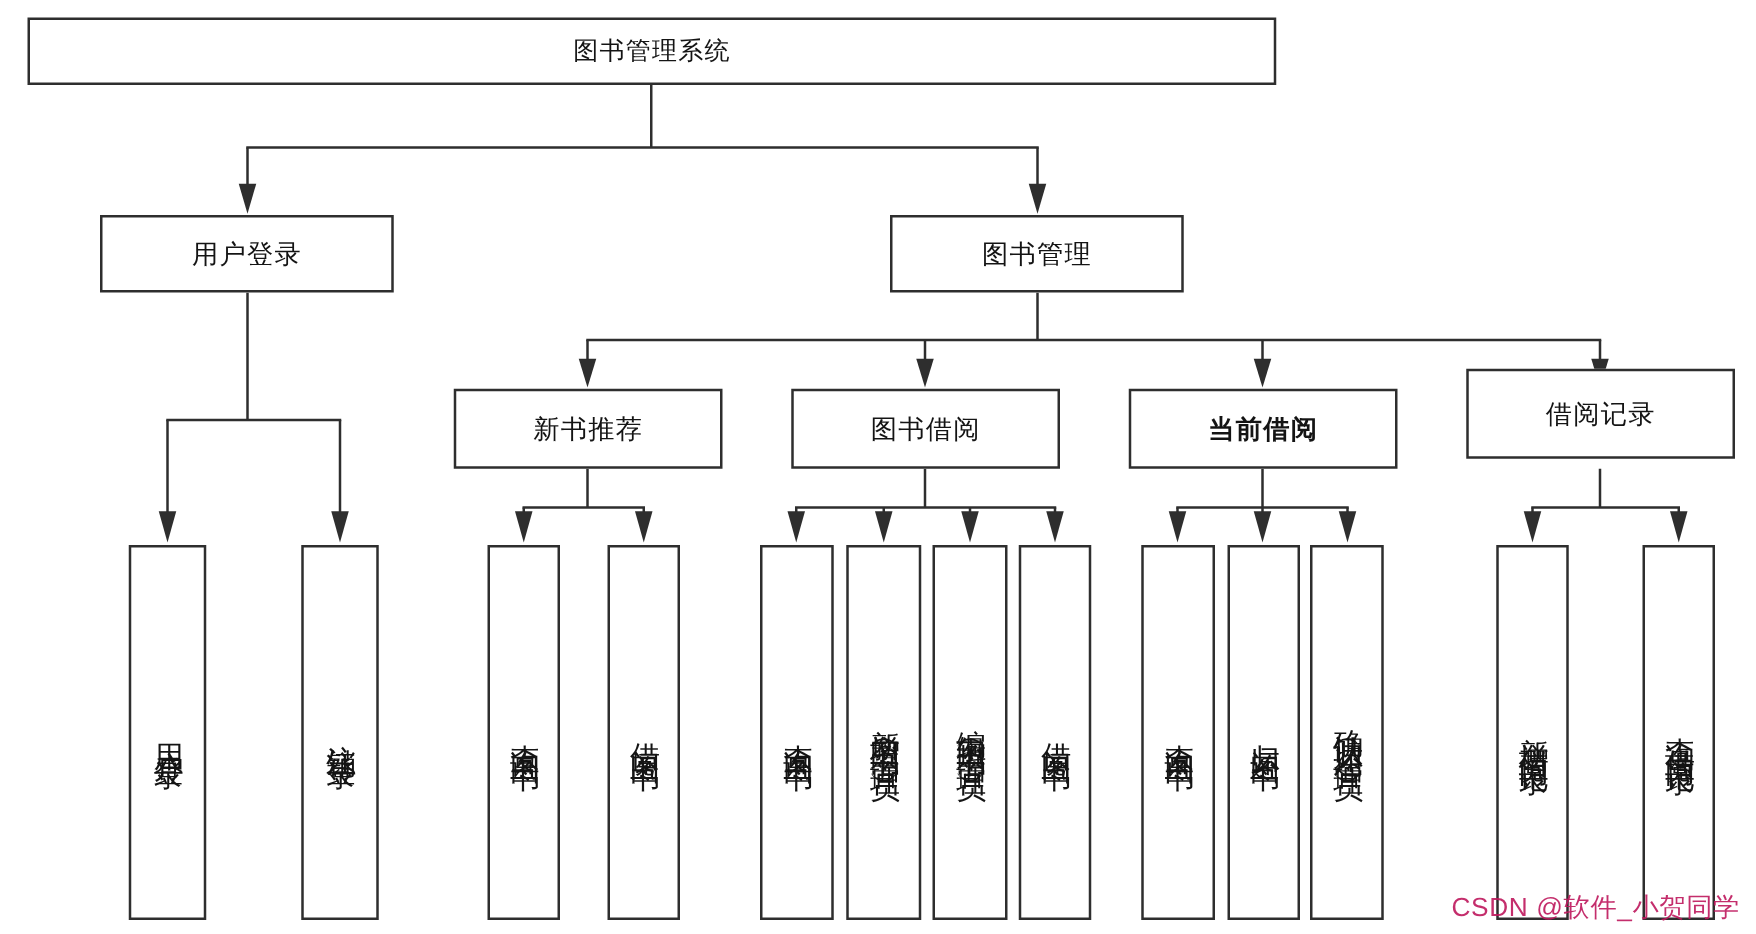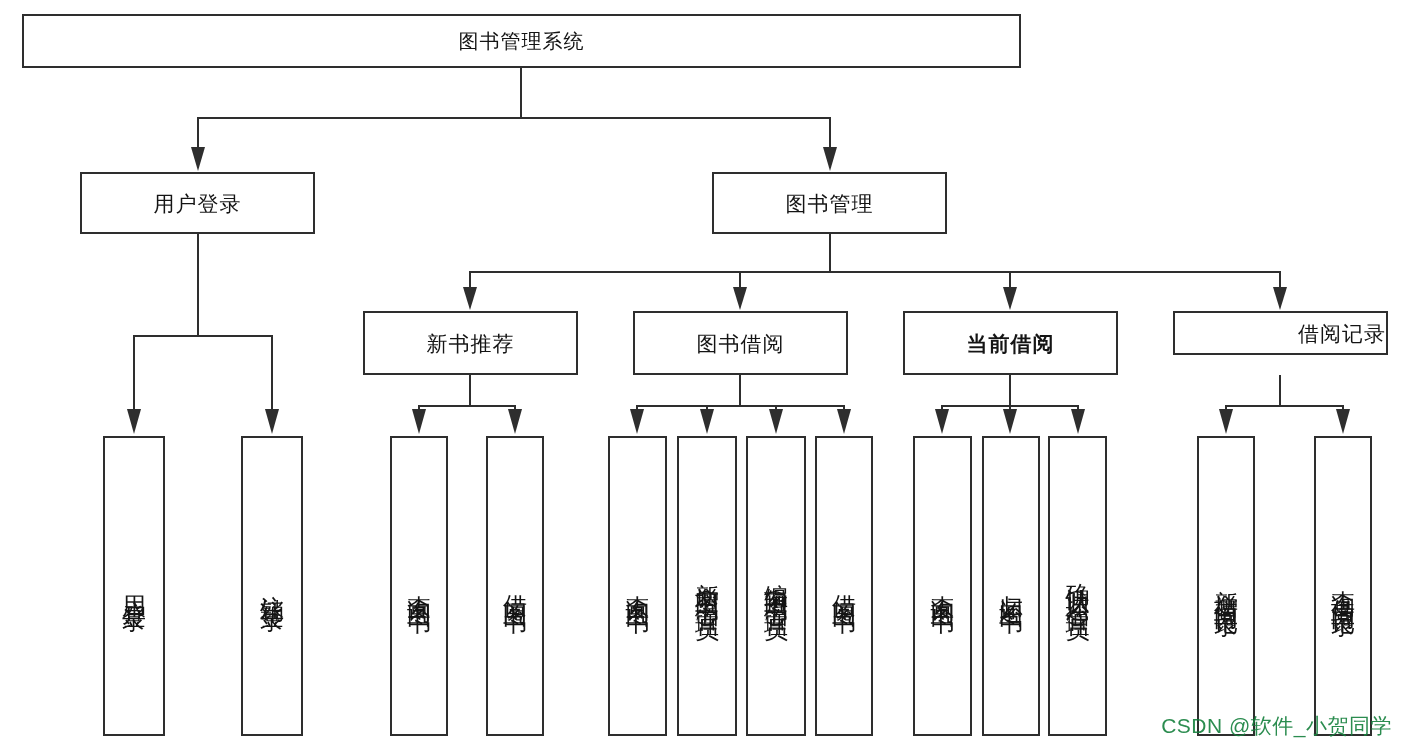--- a/index.html
+++ b/index.html
@@ -48,21 +48,21 @@
     letter-spacing: 5px;
     line-height: 1;
     color: #141414;
     white-space: nowrap;
   }
   .watermark {
     position: absolute;
     top: 712px;
     right: 13px;
     font-size: 21px;
-    color: #15803d;
+    color: #be185d;
     letter-spacing: 0.5px;
     z-index: 3;
     opacity: 0.9;
     white-space: nowrap;
   }
 </style>
 </head>
 <body>
 
 <div class="stage">
@@ -153,21 +153,21 @@
 
   <div class="node" style="left:712px; top:172px; width:235px; height:62px;">
     <span class="hlabel">图书管理</span>
   </div>
   <div class="node" style="left:633px; top:311px; width:215px; height:64px;">
     <span class="hlabel">图书借阅</span>
   </div>
   <div class="node" style="left:903px; top:311px; width:215px; height:64px;font-weight:bold;">
     <span class="hlabel">当前借阅</span>
   </div>
-  <div class="node" style="left:1173px; top:311px; width:215px; height:44px;justify-content:flex-end;">
+  <div class="node" style="left:1173px; top:295px; width:215px; height:72px;">
     <span class="hlabel">借阅记录</span>
   </div>
 
   <div class="node leaf" style="left:103px; top:436px; width:62px; height:300px;">
     <span class="vtext">用户登录</span>
   </div>
   <div class="node leaf" style="left:241px; top:436px; width:62px; height:300px;">
     <span class="vtext">注销登录</span>
   </div>
 

